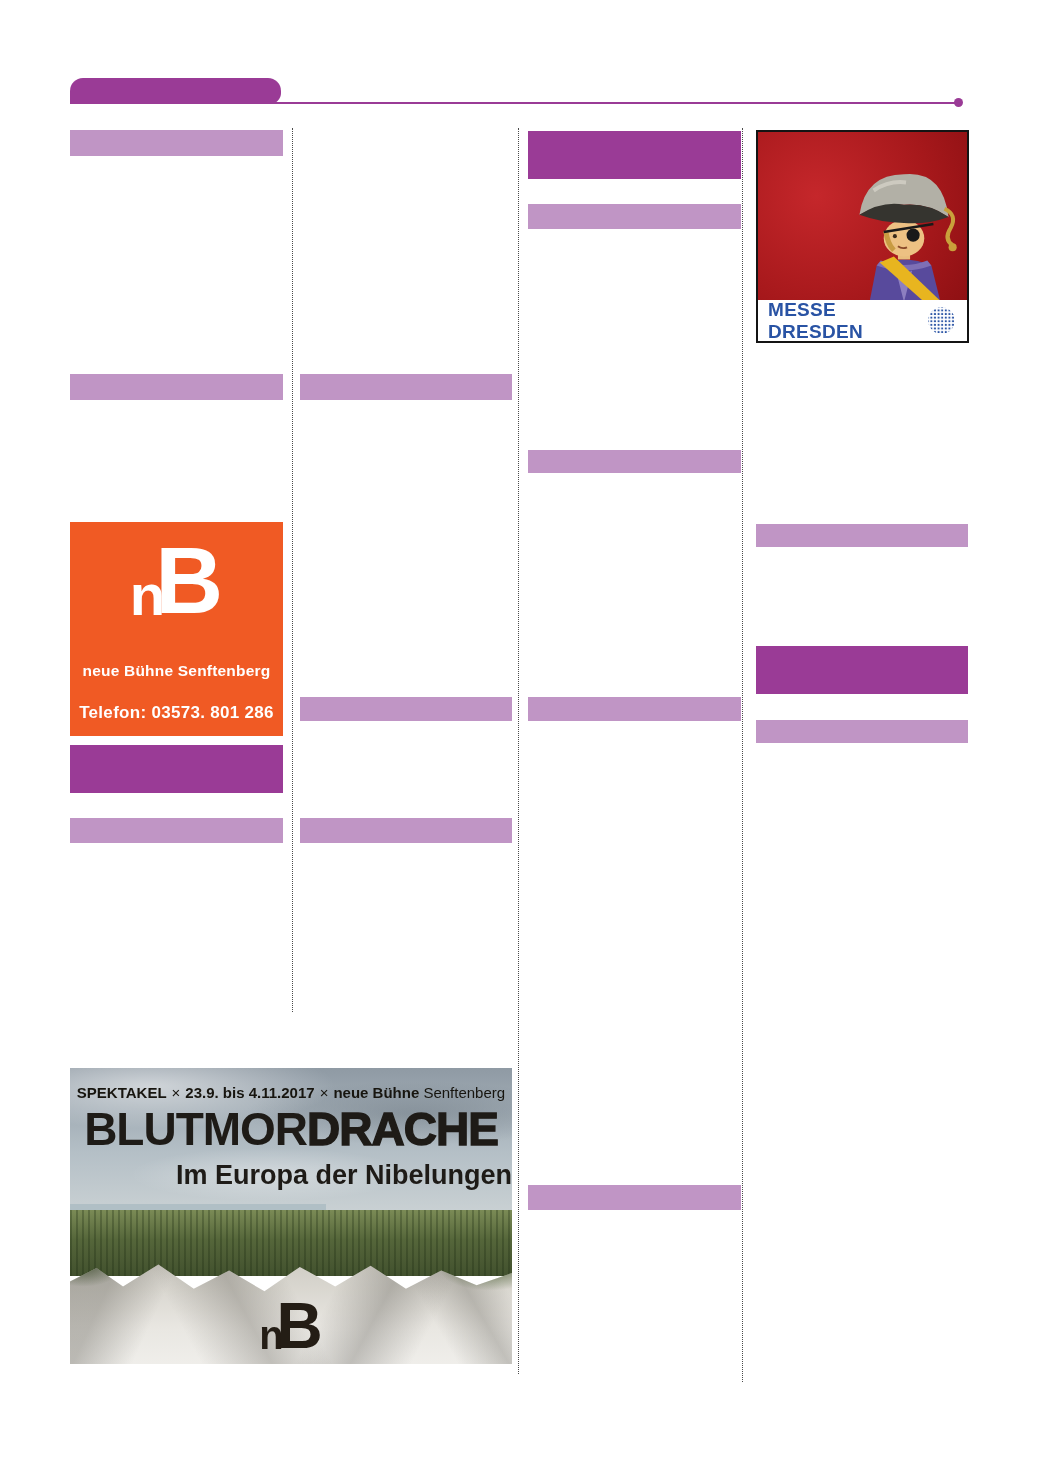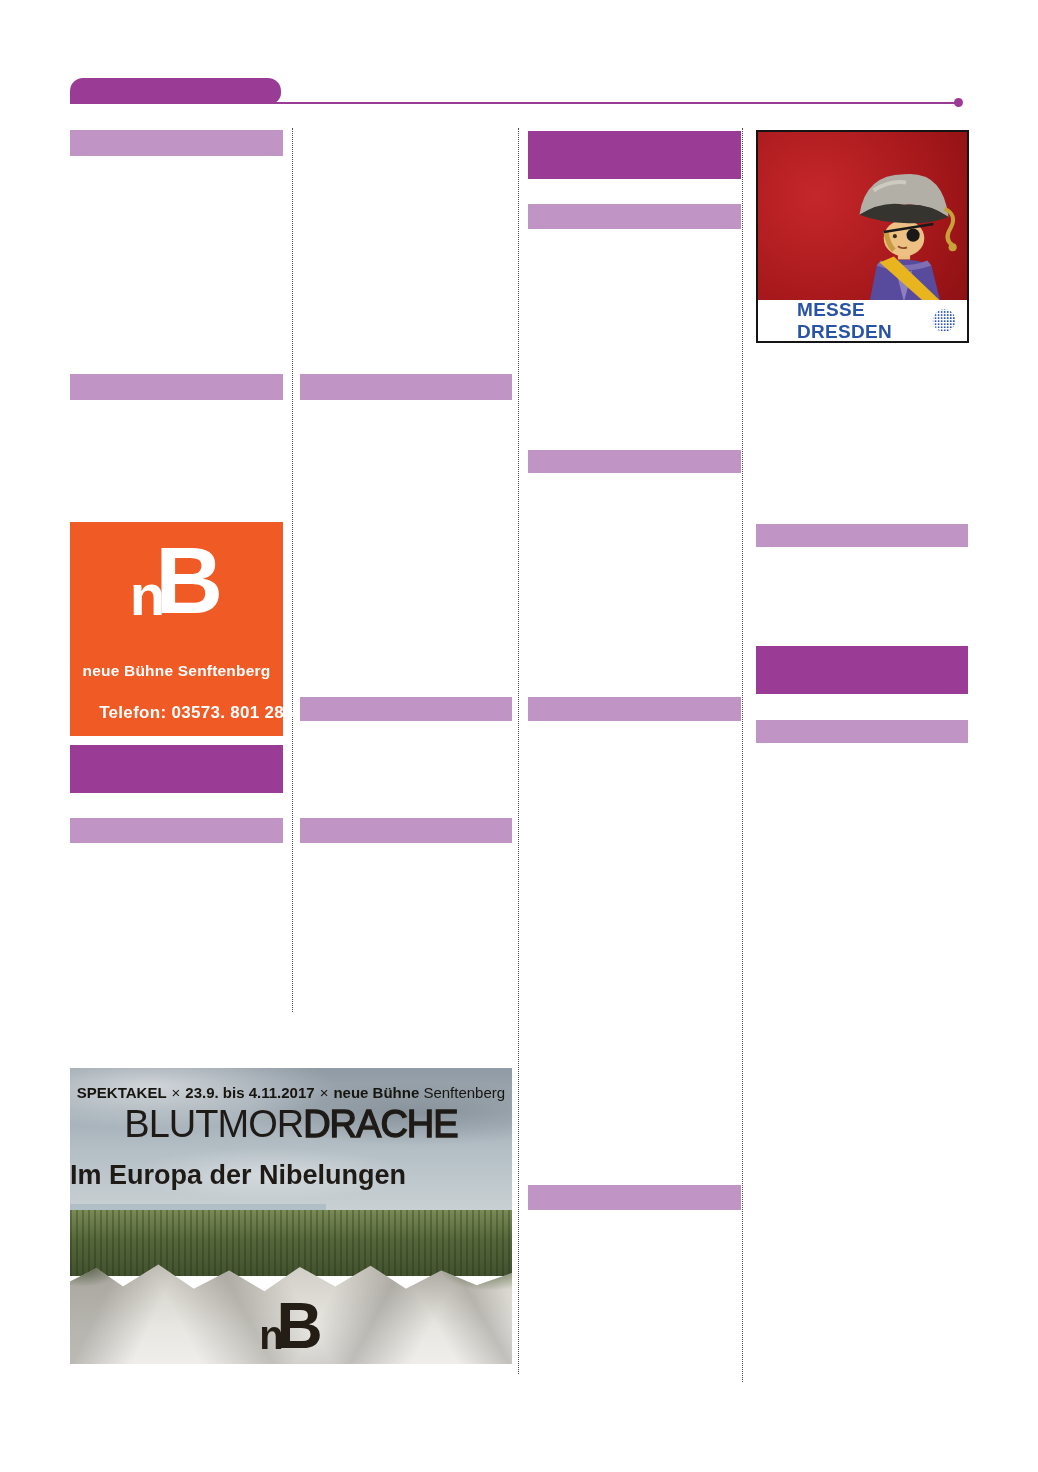--- a/index.html
+++ b/index.html
@@ -22,31 +22,31 @@
                  border-radius:50%; background:var(--accent-dark,#9a3b96); }
 
   
   .nb-ad { position:absolute; left:70px; top:522px; width:213px; height:214px;
            background:var(--nb-ad-bg,#f05a24); color:#fff; text-align:center; }
   .nb-logo { display:flex; align-items:flex-end; font-weight:bold; line-height:.75; }
   .nb-ad .nb-logo { position:absolute; top:24px; left:50%; transform:translateX(-50%); }
   .nb-ad .nb-n { font-size:58px; margin-right:-10px; }
   .nb-ad .nb-b { font-size:94px; }
   .nb-line1 { position:absolute; top:140px; width:100%; font-size:15.5px; font-weight:bold; letter-spacing:.2px; }
-  .nb-line2 { position:absolute; top:181px; width:100%; font-size:17px; font-weight:bold; letter-spacing:.3px;margin-left:20px; }
+  .nb-line2 { position:absolute; top:181px; width:100%; font-size:17px; font-weight:bold; letter-spacing:.3px; }
 
   
   .messe-ad { position:absolute; left:756px; top:130px; width:213px; height:213px;
               border:2px solid #141414; box-sizing:border-box; display:flex; flex-direction:column; }
   .messe-visual { flex:1; position:relative; overflow:hidden;
      background:radial-gradient(circle at 28% 38%, #c5272b 0%, var(--messe-red,#a6181b) 62%, #8e1013 100%); }
   .pirate { position:absolute; right:2px; bottom:-2px; width:122px; height:152px; }
   .messe-band { height:41px; background:#fff; display:flex; align-items:center;
                 justify-content:space-between; padding:0 10px; }
-  .messe-label { color:var(--messe-blue,#2953a4); font-weight:bold; font-size:19px; letter-spacing:.3px;margin-left:29px; }
+  .messe-label { color:var(--messe-blue,#2953a4); font-weight:bold; font-size:19px; letter-spacing:.3px; }
   .globe { width:33px; height:33px; }
 
   
   .poster { position:absolute; left:70px; top:1068px; width:442px; height:296px; overflow:hidden; }
   .poster-sky { position:absolute; left:0; top:0; width:100%; height:152px;
      background:
        radial-gradient(ellipse 60% 40% at 18% 12%, rgba(255,255,255,.55), transparent 70%),
        radial-gradient(ellipse 55% 30% at 78% 30%, rgba(84,95,105,.35), transparent 70%),
        radial-gradient(ellipse 45% 25% at 45% 70%, rgba(255,255,255,.35), transparent 70%),
        linear-gradient(180deg,#8f9aa4 0%, #b4bfc6 55%, #ccd3d5 100%); }
@@ -65,23 +65,23 @@
        linear-gradient(60deg, transparent 78%, rgba(90,88,80,.3) 88%, transparent 96%),
        linear-gradient(180deg,#cfccc4 0%, #e9e7e2 55%, #f3f2ef 100%);
      clip-path:polygon(0 16%, 6% 5%, 12% 20%, 20% 2%, 28% 22%, 36% 7%, 44% 24%, 52% 4%,
                        60% 20%, 68% 3%, 76% 22%, 84% 7%, 92% 19%, 100% 9%, 100% 100%, 0 100%); }
   .poster-topline { position:absolute; left:0; top:16px; width:100%; text-align:center;
      color:#17150f; font-size:15px; white-space:nowrap; }
   .poster-topline b { font-weight:bold; }
   .poster-topline .xsep { font-weight:400; padding:0 5px; }
   .poster-topline .reg { font-weight:400; }
   .poster-title { position:absolute; left:0; top:36px; width:100%; text-align:center;
-     color:var(--poster-text,#1e1b17); font-size:38px; font-weight:normal; letter-spacing:-1px; line-height:1.1; }
+     color:var(--poster-text,#1e1b17); font-size:46px; font-weight:bold; letter-spacing:-1px; line-height:1.1; }
   .poster-title .t2 { -webkit-text-stroke:1.4px var(--poster-text,#1e1b17); }
-  .poster-subtitle { position:absolute; left:0; top:92px; width:100%; text-align:left;
+  .poster-subtitle { position:absolute; left:0; top:92px; width:100%; text-align:right;
      color:var(--poster-text,#1e1b17); font-size:27px; font-weight:bold; }
   .poster-logo { position:absolute; left:50%; bottom:14px; transform:translateX(-50%);
      color:#241d15; }
   .poster-logo .nb-n { font-size:40px; margin-right:-7px; }
   .poster-logo .nb-b { font-size:64px; }
 </style>
 </head>
 <body>
 
 <div class="page">

